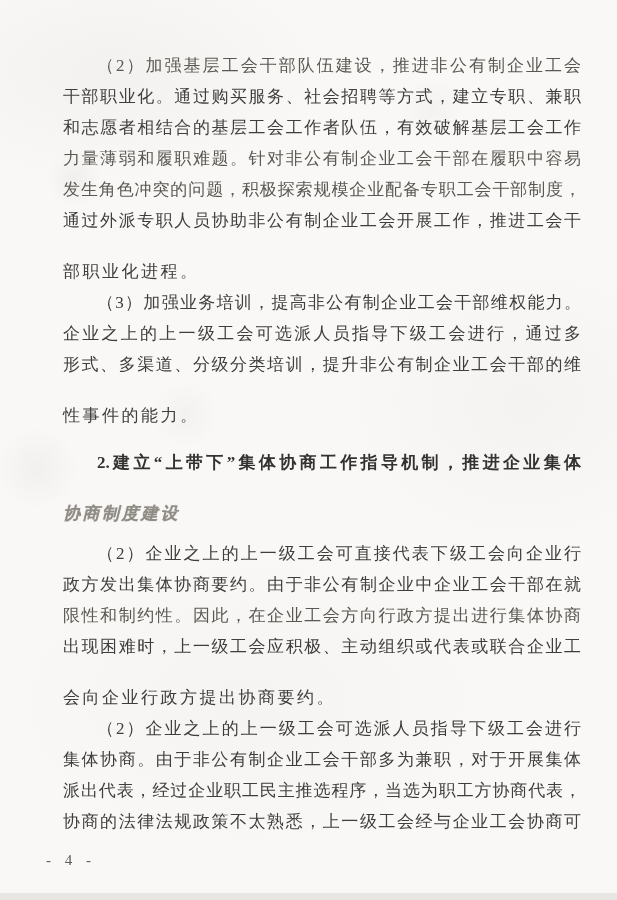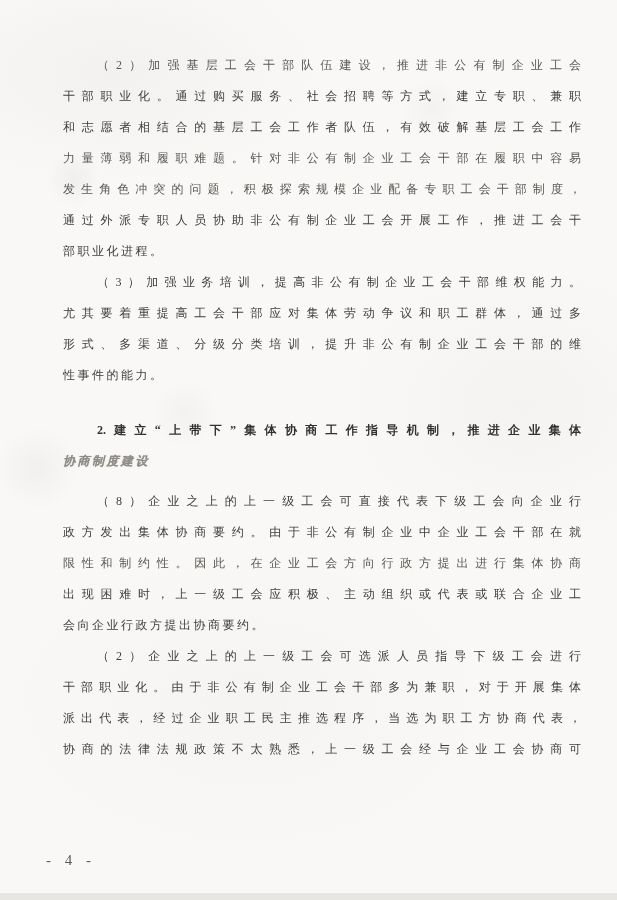--- a/index.html
+++ b/index.html
@@ -32,42 +32,43 @@
       radial-gradient(circle 45px at 70% 12%, rgba(90,88,84,0.04), transparent 70%);
     pointer-events: none;
   }
   .text-block {
     position: absolute;
     left: 63px;
     top: 50px;
     width: 518px;
   }
   .ln {
-    font-size: 12px;
+    font-size: 17px;
     line-height: 31px;
     height: 31px;
     text-align: justify;
     text-align-last: justify;
     text-justify: inter-character;
     white-space: normal;
     overflow: visible;
   }
   .ln.left {
     text-align: left;
     text-align-last: left;
     letter-spacing: 2.5px;
+    margin-top: 20px;
   }
   .ln.indent { text-indent: 34px; }
   .ln.bold { font-weight: 700; color: #343230; }
   .ln.soft { color: #5b5853; }
   .ln.faded {
     color: #8f8b85;
     text-shadow: 0 0 1px rgba(143,139,133,0.7);
   }
-  .h-start { margin-top: 24px; }
+  .h-start { margin-top: 16px; }
   .h-end { margin-bottom: 9px; font-style: italic; }
   .page-number {
     position: absolute;
     left: 46px;
     top: 852px;
     font-size: 15px;
     letter-spacing: 5px;
     color: #5f5d5a;
   }
   .bottom-strip {
@@ -85,31 +86,31 @@
 <div class="page">
   <div class="text-block">
     <div class="ln indent j soft">（2）加强基层工会干部队伍建设，推进非公有制企业工会</div>
     <div class="ln">干部职业化。通过购买服务、社会招聘等方式，建立专职、兼职</div>
     <div class="ln">和志愿者相结合的基层工会工作者队伍，有效破解基层工会工作</div>
     <div class="ln soft">力量薄弱和履职难题。针对非公有制企业工会干部在履职中容易</div>
     <div class="ln soft">发生角色冲突的问题，积极探索规模企业配备专职工会干部制度，</div>
     <div class="ln">通过外派专职人员协助非公有制企业工会开展工作，推进工会干</div>
     <div class="ln left">部职业化进程。</div>
     <div class="ln indent">（3）加强业务培训，提高非公有制企业工会干部维权能力。</div>
-    <div class="ln">尤其要着重提高工会干部应对集体劳动争议和职工群体，通过多</div>
+    <div class="ln">企业之上的上一级工会可选派人员指导下级工会进行，通过多</div>
     <div class="ln">形式、多渠道、分级分类培训，提升非公有制企业工会干部的维</div>
     <div class="ln left">性事件的能力。</div>
     <div class="ln indent bold h-start">2.建立“上带下”集体协商工作指导机制，推进企业集体</div>
     <div class="ln left bold faded h-end">协商制度建设</div>
-    <div class="ln indent">（8）企业之上的上一级工会可直接代表下级工会向企业行</div>
+    <div class="ln indent">（2）企业之上的上一级工会可直接代表下级工会向企业行</div>
     <div class="ln">政方发出集体协商要约。由于非公有制企业中企业工会干部在就</div>
     <div class="ln soft">限性和制约性。因此，在企业工会方向行政方提出进行集体协商</div>
     <div class="ln">出现困难时，上一级工会应积极、主动组织或代表或联合企业工</div>
     <div class="ln left">会向企业行政方提出协商要约。</div>
     <div class="ln indent">（2）企业之上的上一级工会可选派人员指导下级工会进行</div>
-    <div class="ln">干部职业化。由于非公有制企业工会干部多为兼职，对于开展集体</div>
+    <div class="ln">集体协商。由于非公有制企业工会干部多为兼职，对于开展集体</div>
     <div class="ln">派出代表，经过企业职工民主推选程序，当选为职工方协商代表，</div>
     <div class="ln">协商的法律法规政策不太熟悉，上一级工会经与企业工会协商可</div>
   </div>
 
   <div class="page-number">- 4 -</div>
   <div class="bottom-strip"></div>
 </div>
 
 </body></html>

